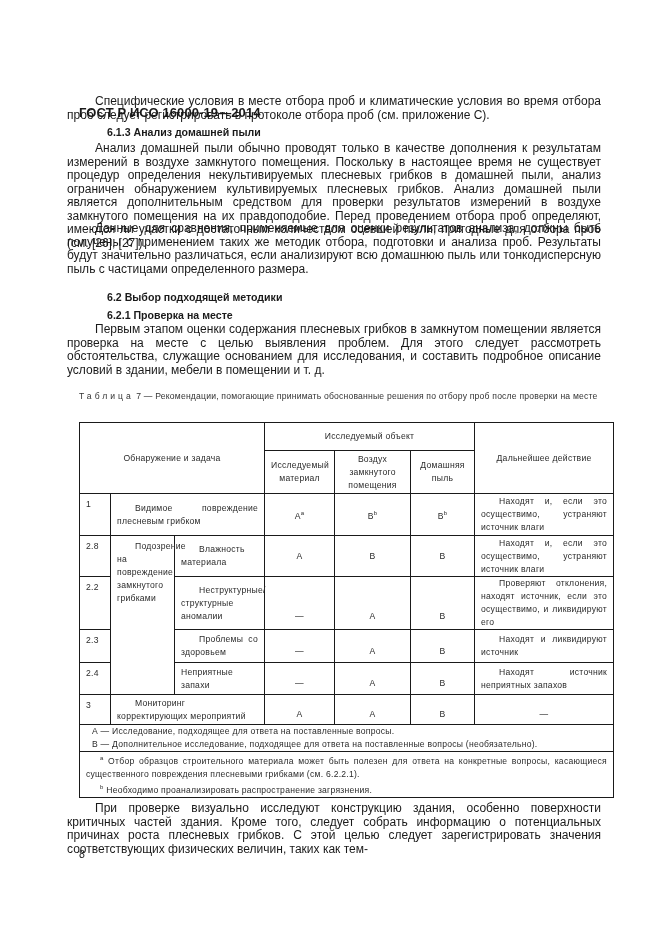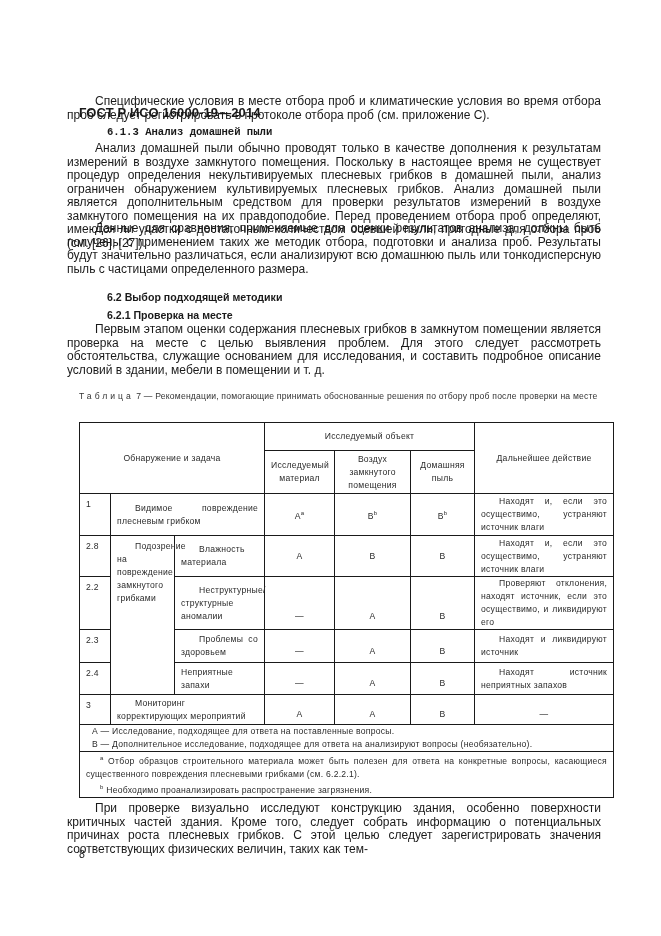--- a/index.html
+++ b/index.html
@@ -26,21 +26,21 @@
 </style>
 </head>
 <body>
 
 <div class="page-header">ГОСТ Р ИСО 16000-19—2014</div>
 
 <div class="body-text" style="top:95px;">
   <p class="para">Специфические условия в месте отбора проб и климатические условия во время отбора проб следует регистрировать в протоколе отбора проб (см. приложение С).</p>
 </div>
 
-<div class="heading" style="top:126px;font-family:Liberation Mono, monospace;">6.1.3  Анализ домашней пыли</div>
+<div class="heading" style="top:126px;">6.1.3  Анализ домашней пыли</div>
 
 <div class="body-text" style="top:142px;">
   <p class="para">Анализ домашней пыли обычно проводят только в качестве дополнения к результатам измерений в воздухе замкнутого помещения. Поскольку в настоящее время не существует процедур определения некультивируемых плесневых грибков в домашней пыли, анализ ограничен обнаружением культивируемых плесневых грибков. Анализ домашней пыли является дополнительным средством для проверки результатов измерений в воздухе замкнутого помещения на их правдоподобие. Перед проведением отбора проб определяют, имеются ли участки с достаточным количеством осевшей пыли, пригодные для отбора проб (см. [26], [27]).</p>
 </div>
 
 <div class="body-text" style="top:222px;">
   <p class="para">Данные для сравнения, применяемые для оценки результатов анализа, должны быть получены с применением таких же методик отбора, подготовки и анализа проб. Результаты будут значительно различаться, если анализируют всю домашнюю пыль или тонкодисперсную пыль с частицами определенного размера.</p>
 </div>
 
 <div class="heading" style="top:291px;">6.2  Выбор подходящей методики</div>
@@ -120,21 +120,21 @@
     <td class="num">3</td>
     <td colspan="2" class="ind">Мониторинг корректирующих мероприятий</td>
     <td class="c" style="vertical-align:bottom;padding-bottom:3px;">A</td>
     <td class="c" style="vertical-align:bottom;padding-bottom:3px;">A</td>
     <td class="c" style="vertical-align:bottom;padding-bottom:3px;">B</td>
     <td class="c" style="vertical-align:bottom;padding-bottom:3px;">—</td>
   </tr>
   <tr class="legend">
     <td colspan="7" style="padding-left:12px;">
       <div>А — Исследование, подходящее для ответа на поставленные вопросы.</div>
-      <div>В — Дополнительное исследование, подходящее для ответа на анализируют вопросы (необязательно).</div>
+      <div>В — Дополнительное исследование, подходящее для ответа на поставленные вопросы (необязательно).</div>
     </td>
   </tr>
   <tr class="footnotes">
     <td colspan="7">
       <div class="fn"><sup>a</sup><span> Отбор образцов строительного материала может быть полезен для ответа на конкретные вопросы, касающиеся существенного повреждения плесневыми грибками (см. 6.2.2.1).</span></div>
       <div class="fn"><sup>b</sup><span> Необходимо проанализировать распространение загрязнения.</span></div>
     </td>
   </tr>
 </tbody>
   </table>

